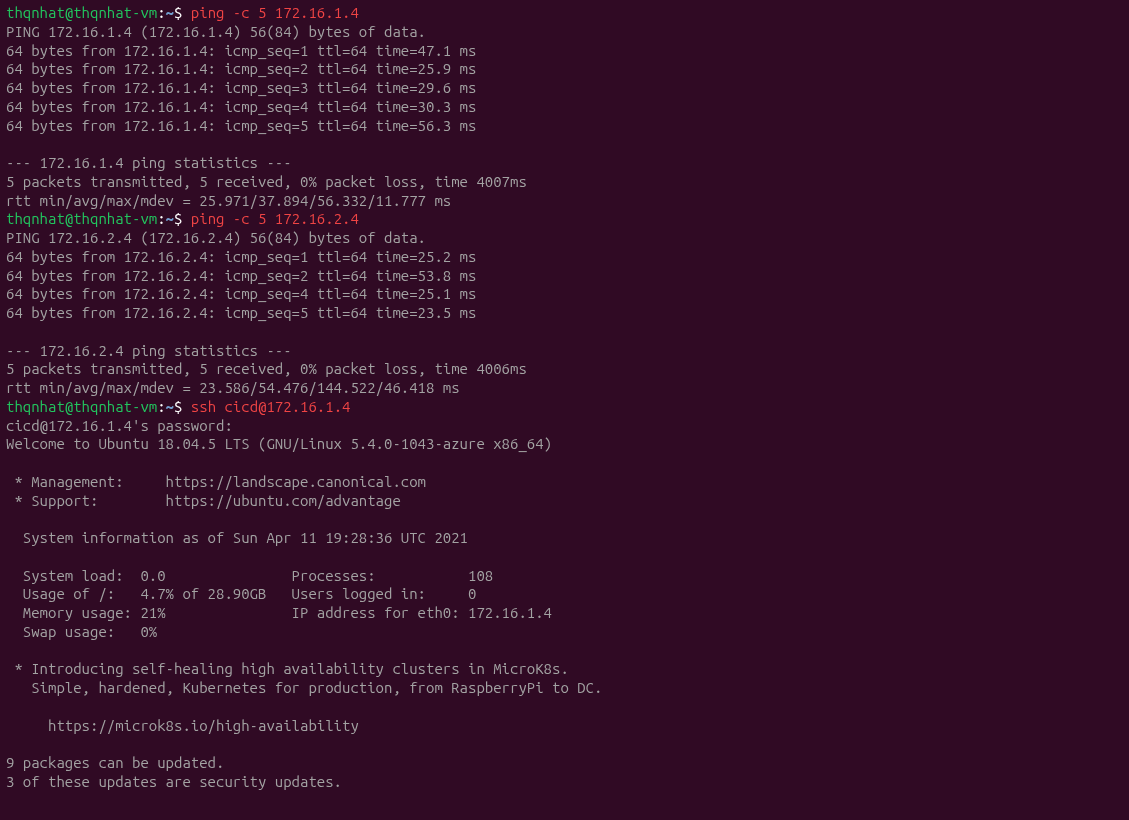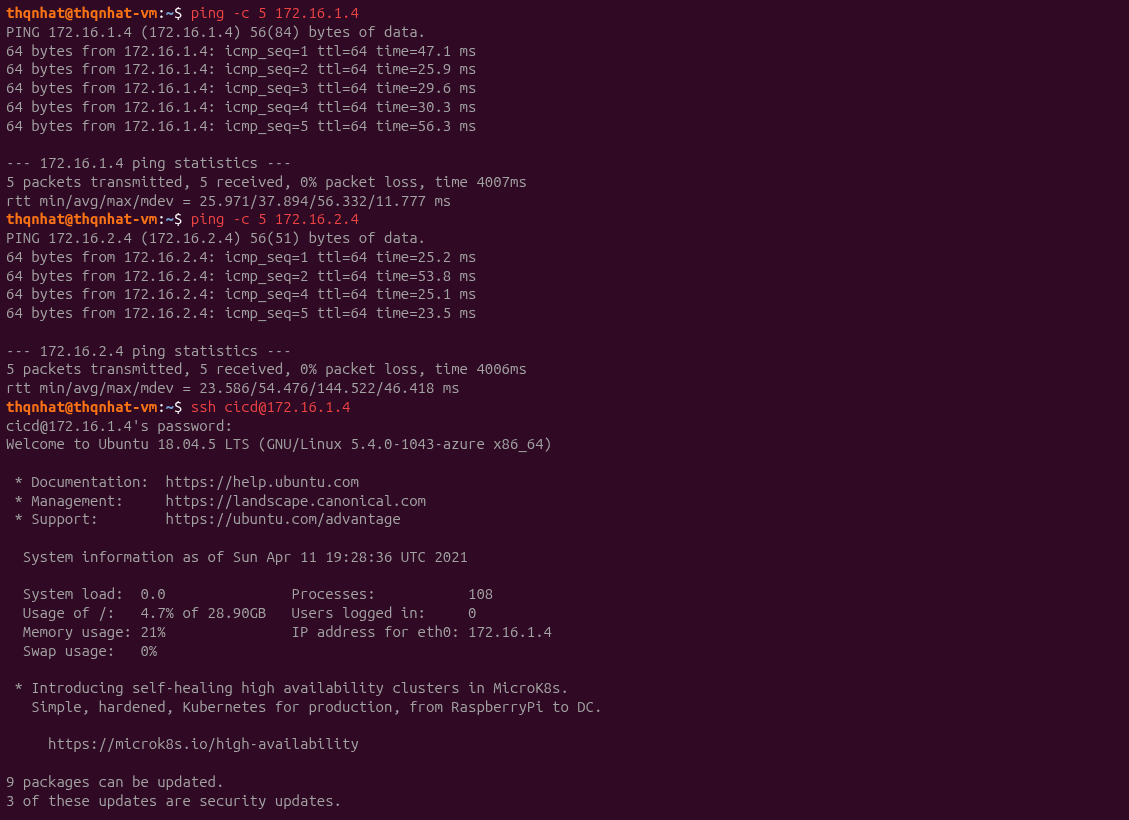--- a/index.html
+++ b/index.html
@@ -15,22 +15,22 @@
       line-height: 1.25;
       padding: 4px 6px;
       width: 1129px;
       height: 820px;
       overflow: hidden;
     }
     .line {
       white-space: pre;
     }
     .prompt-user {
-      color: #f97316;
-      font-weight: bold;
+      color: #22c55e;
+      font-weight: normal;
     }
     .prompt-path {
       color: #729fcf;
       font-weight: bold;
     }
     .prompt-colon {
       color: #ffffff;
     }
     .prompt-dollar {
       color: #ffffff;
@@ -55,36 +55,35 @@
   <div class="line output">64 bytes from 172.16.1.4: icmp_seq=3 ttl=64 time=29.6 ms</div>
   <div class="line output">64 bytes from 172.16.1.4: icmp_seq=4 ttl=64 time=30.3 ms</div>
   <div class="line output">64 bytes from 172.16.1.4: icmp_seq=5 ttl=64 time=56.3 ms</div>
   <div class="line output">&nbsp;</div>
   <div class="line output">--- 172.16.1.4 ping statistics ---</div>
   <div class="line output">5 packets transmitted, 5 received, 0% packet loss, time 4007ms</div>
   <div class="line output">rtt min/avg/max/mdev = 25.971/37.894/56.332/11.777 ms</div>
 
   <div class="line"><span class="prompt-user">thqnhat@thqnhat-vm</span><span class="prompt-colon">:</span><span class="prompt-path">~</span><span class="prompt-dollar">$ </span><span class="cmd-text">ping -c 5 172.16.2.4</span></div>
 
-  <div class="line output">PING 172.16.2.4 (172.16.2.4) 56(51) bytes of data.</div>
+  <div class="line output">PING 172.16.2.4 (172.16.2.4) 56(84) bytes of data.</div>
   <div class="line output">64 bytes from 172.16.2.4: icmp_seq=1 ttl=64 time=25.2 ms</div>
   <div class="line output">64 bytes from 172.16.2.4: icmp_seq=2 ttl=64 time=53.8 ms</div>
   <div class="line output">64 bytes from 172.16.2.4: icmp_seq=4 ttl=64 time=25.1 ms</div>
   <div class="line output">64 bytes from 172.16.2.4: icmp_seq=5 ttl=64 time=23.5 ms</div>
   <div class="line output">&nbsp;</div>
   <div class="line output">--- 172.16.2.4 ping statistics ---</div>
   <div class="line output">5 packets transmitted, 5 received, 0% packet loss, time 4006ms</div>
   <div class="line output">rtt min/avg/max/mdev = 23.586/54.476/144.522/46.418 ms</div>
 
   <div class="line"><span class="prompt-user">thqnhat@thqnhat-vm</span><span class="prompt-colon">:</span><span class="prompt-path">~</span><span class="prompt-dollar">$ </span><span class="cmd-text">ssh cicd@172.16.1.4</span></div>
 
   <div class="line output">cicd@172.16.1.4's password:</div>
   <div class="line output">Welcome to Ubuntu 18.04.5 LTS (GNU/Linux 5.4.0-1043-azure x86_64)</div>
   <div class="line output">&nbsp;</div>
-  <div class="line output"> * Documentation:  https://help.ubuntu.com</div>
   <div class="line output"> * Management:     https://landscape.canonical.com</div>
   <div class="line output"> * Support:        https://ubuntu.com/advantage</div>
   <div class="line output">&nbsp;</div>
   <div class="line output">  System information as of Sun Apr 11 19:28:36 UTC 2021</div>
   <div class="line output">&nbsp;</div>
   <div class="line output">  System load:  0.0               Processes:           108</div>
   <div class="line output">  Usage of /:   4.7% of 28.90GB   Users logged in:     0</div>
   <div class="line output">  Memory usage: 21%               IP address for eth0: 172.16.1.4</div>
   <div class="line output">  Swap usage:   0%</div>
   <div class="line output">&nbsp;</div>

